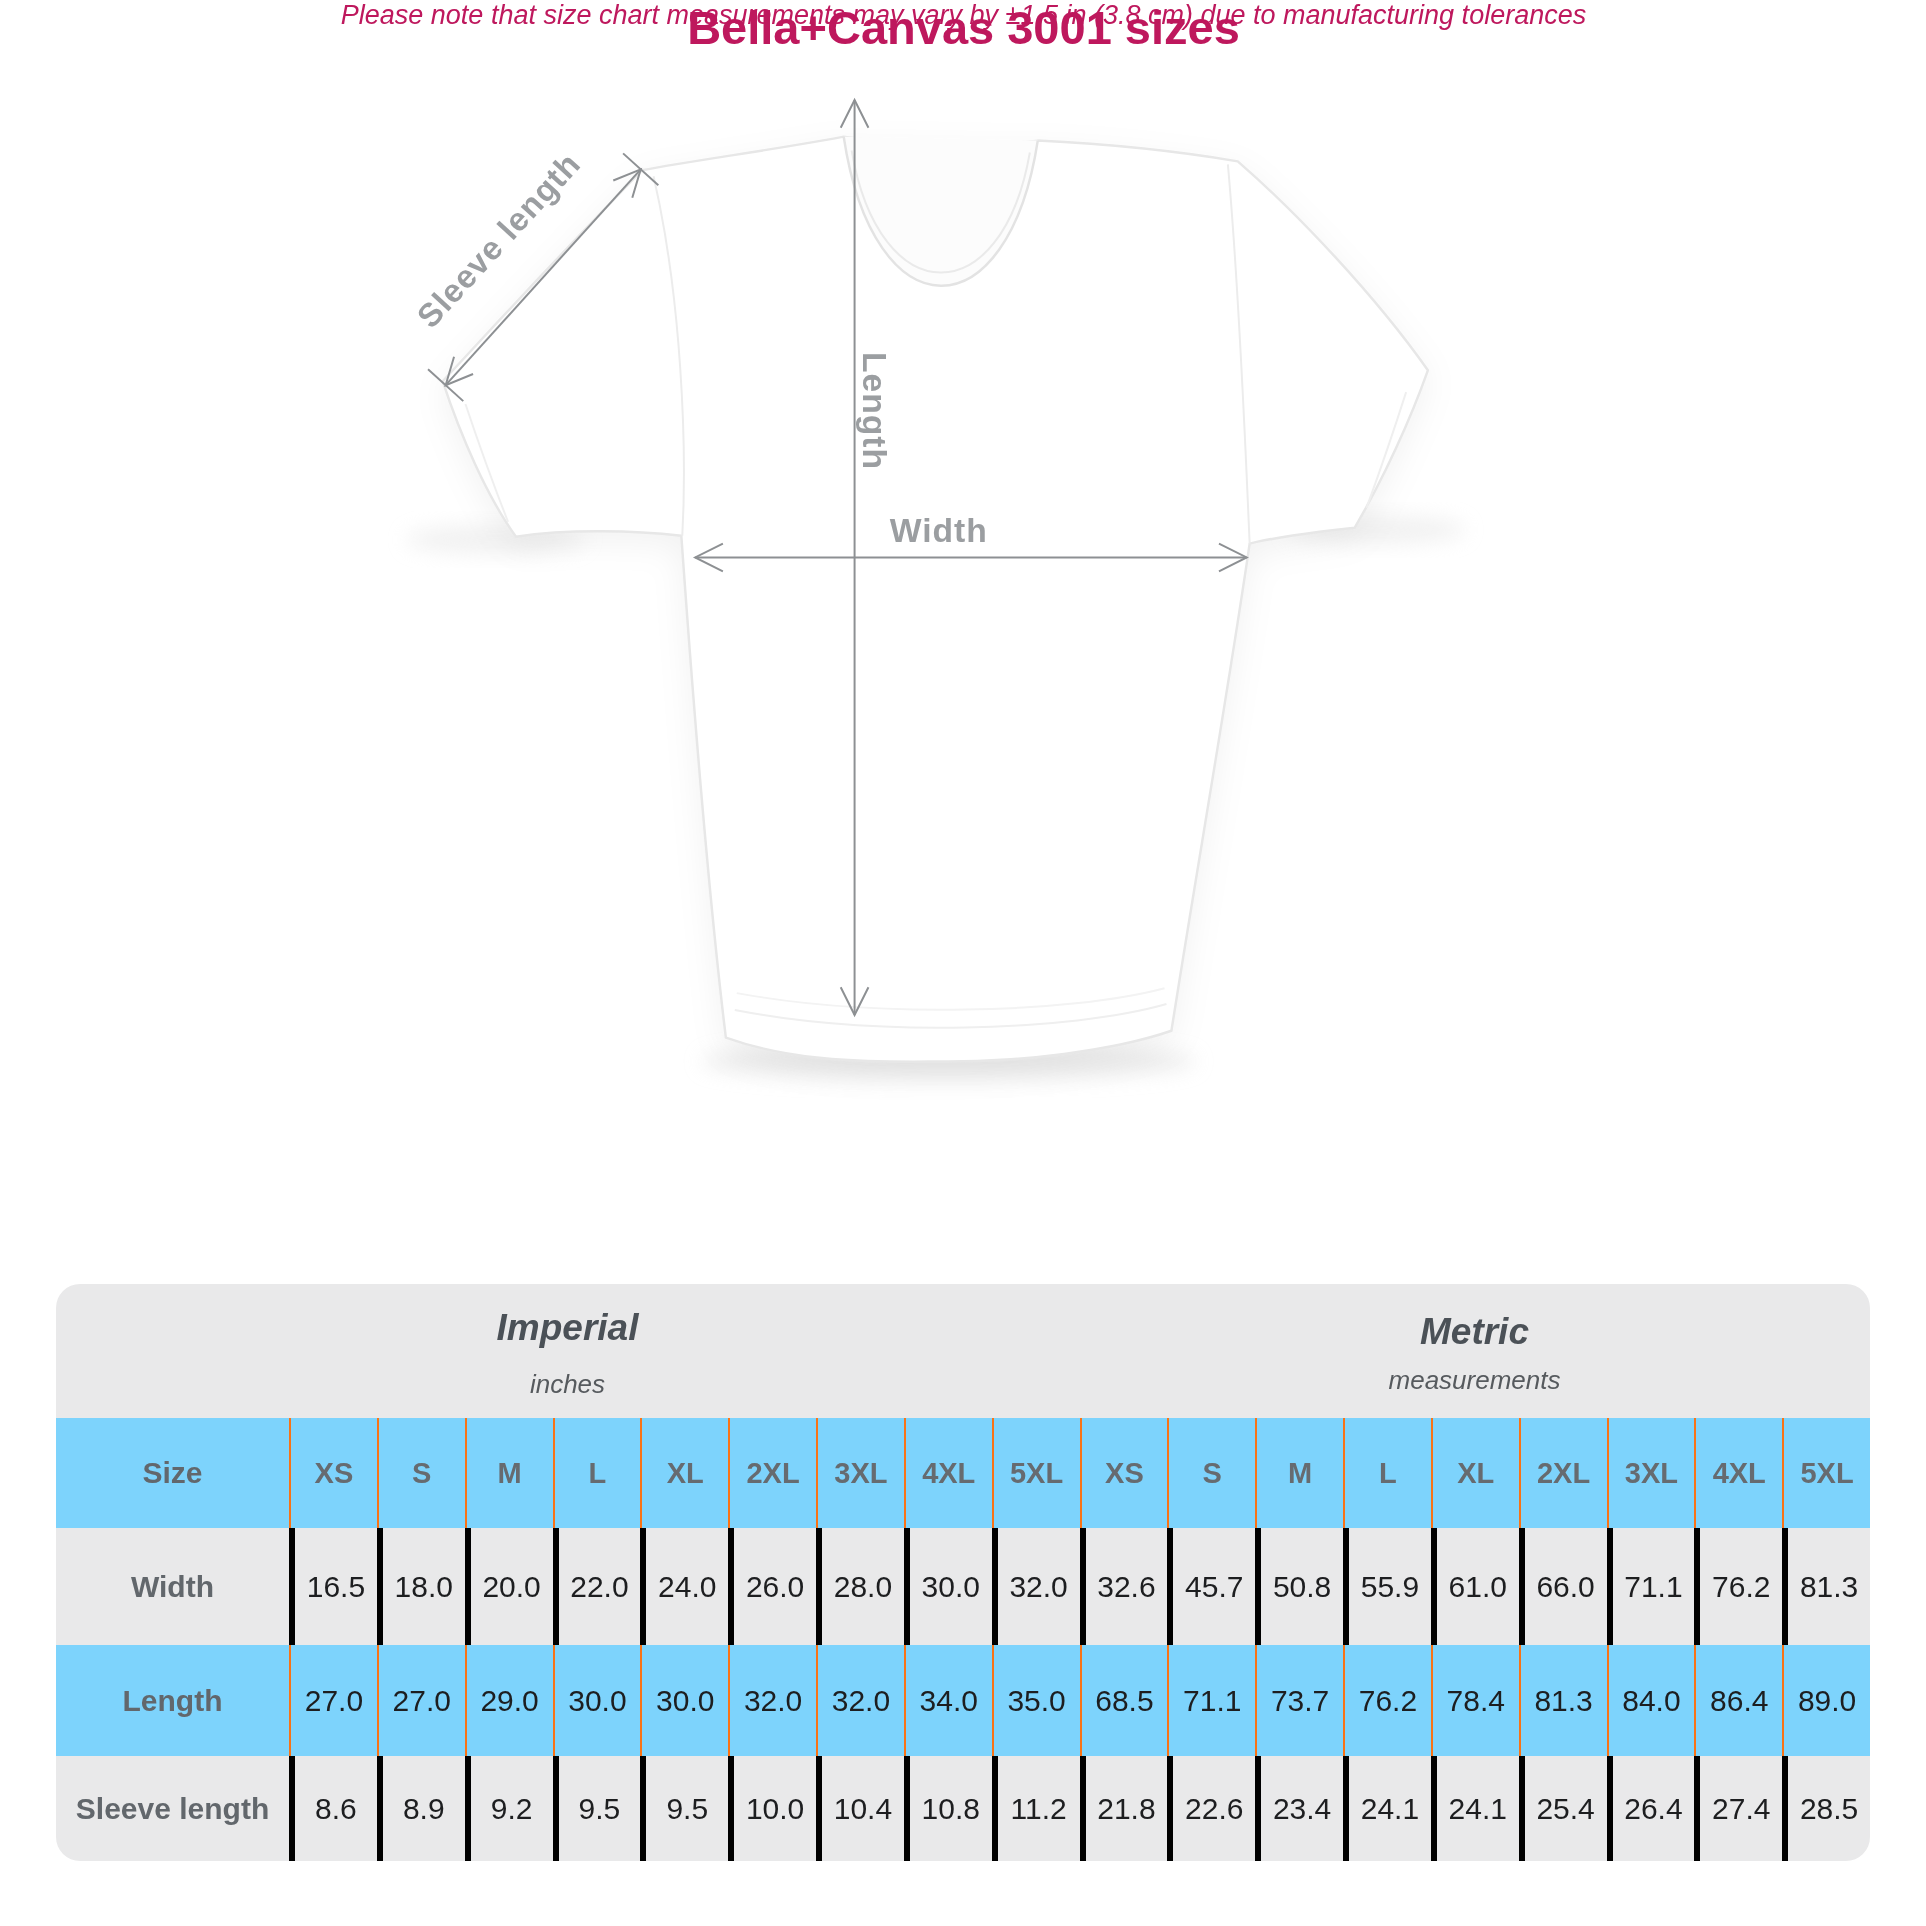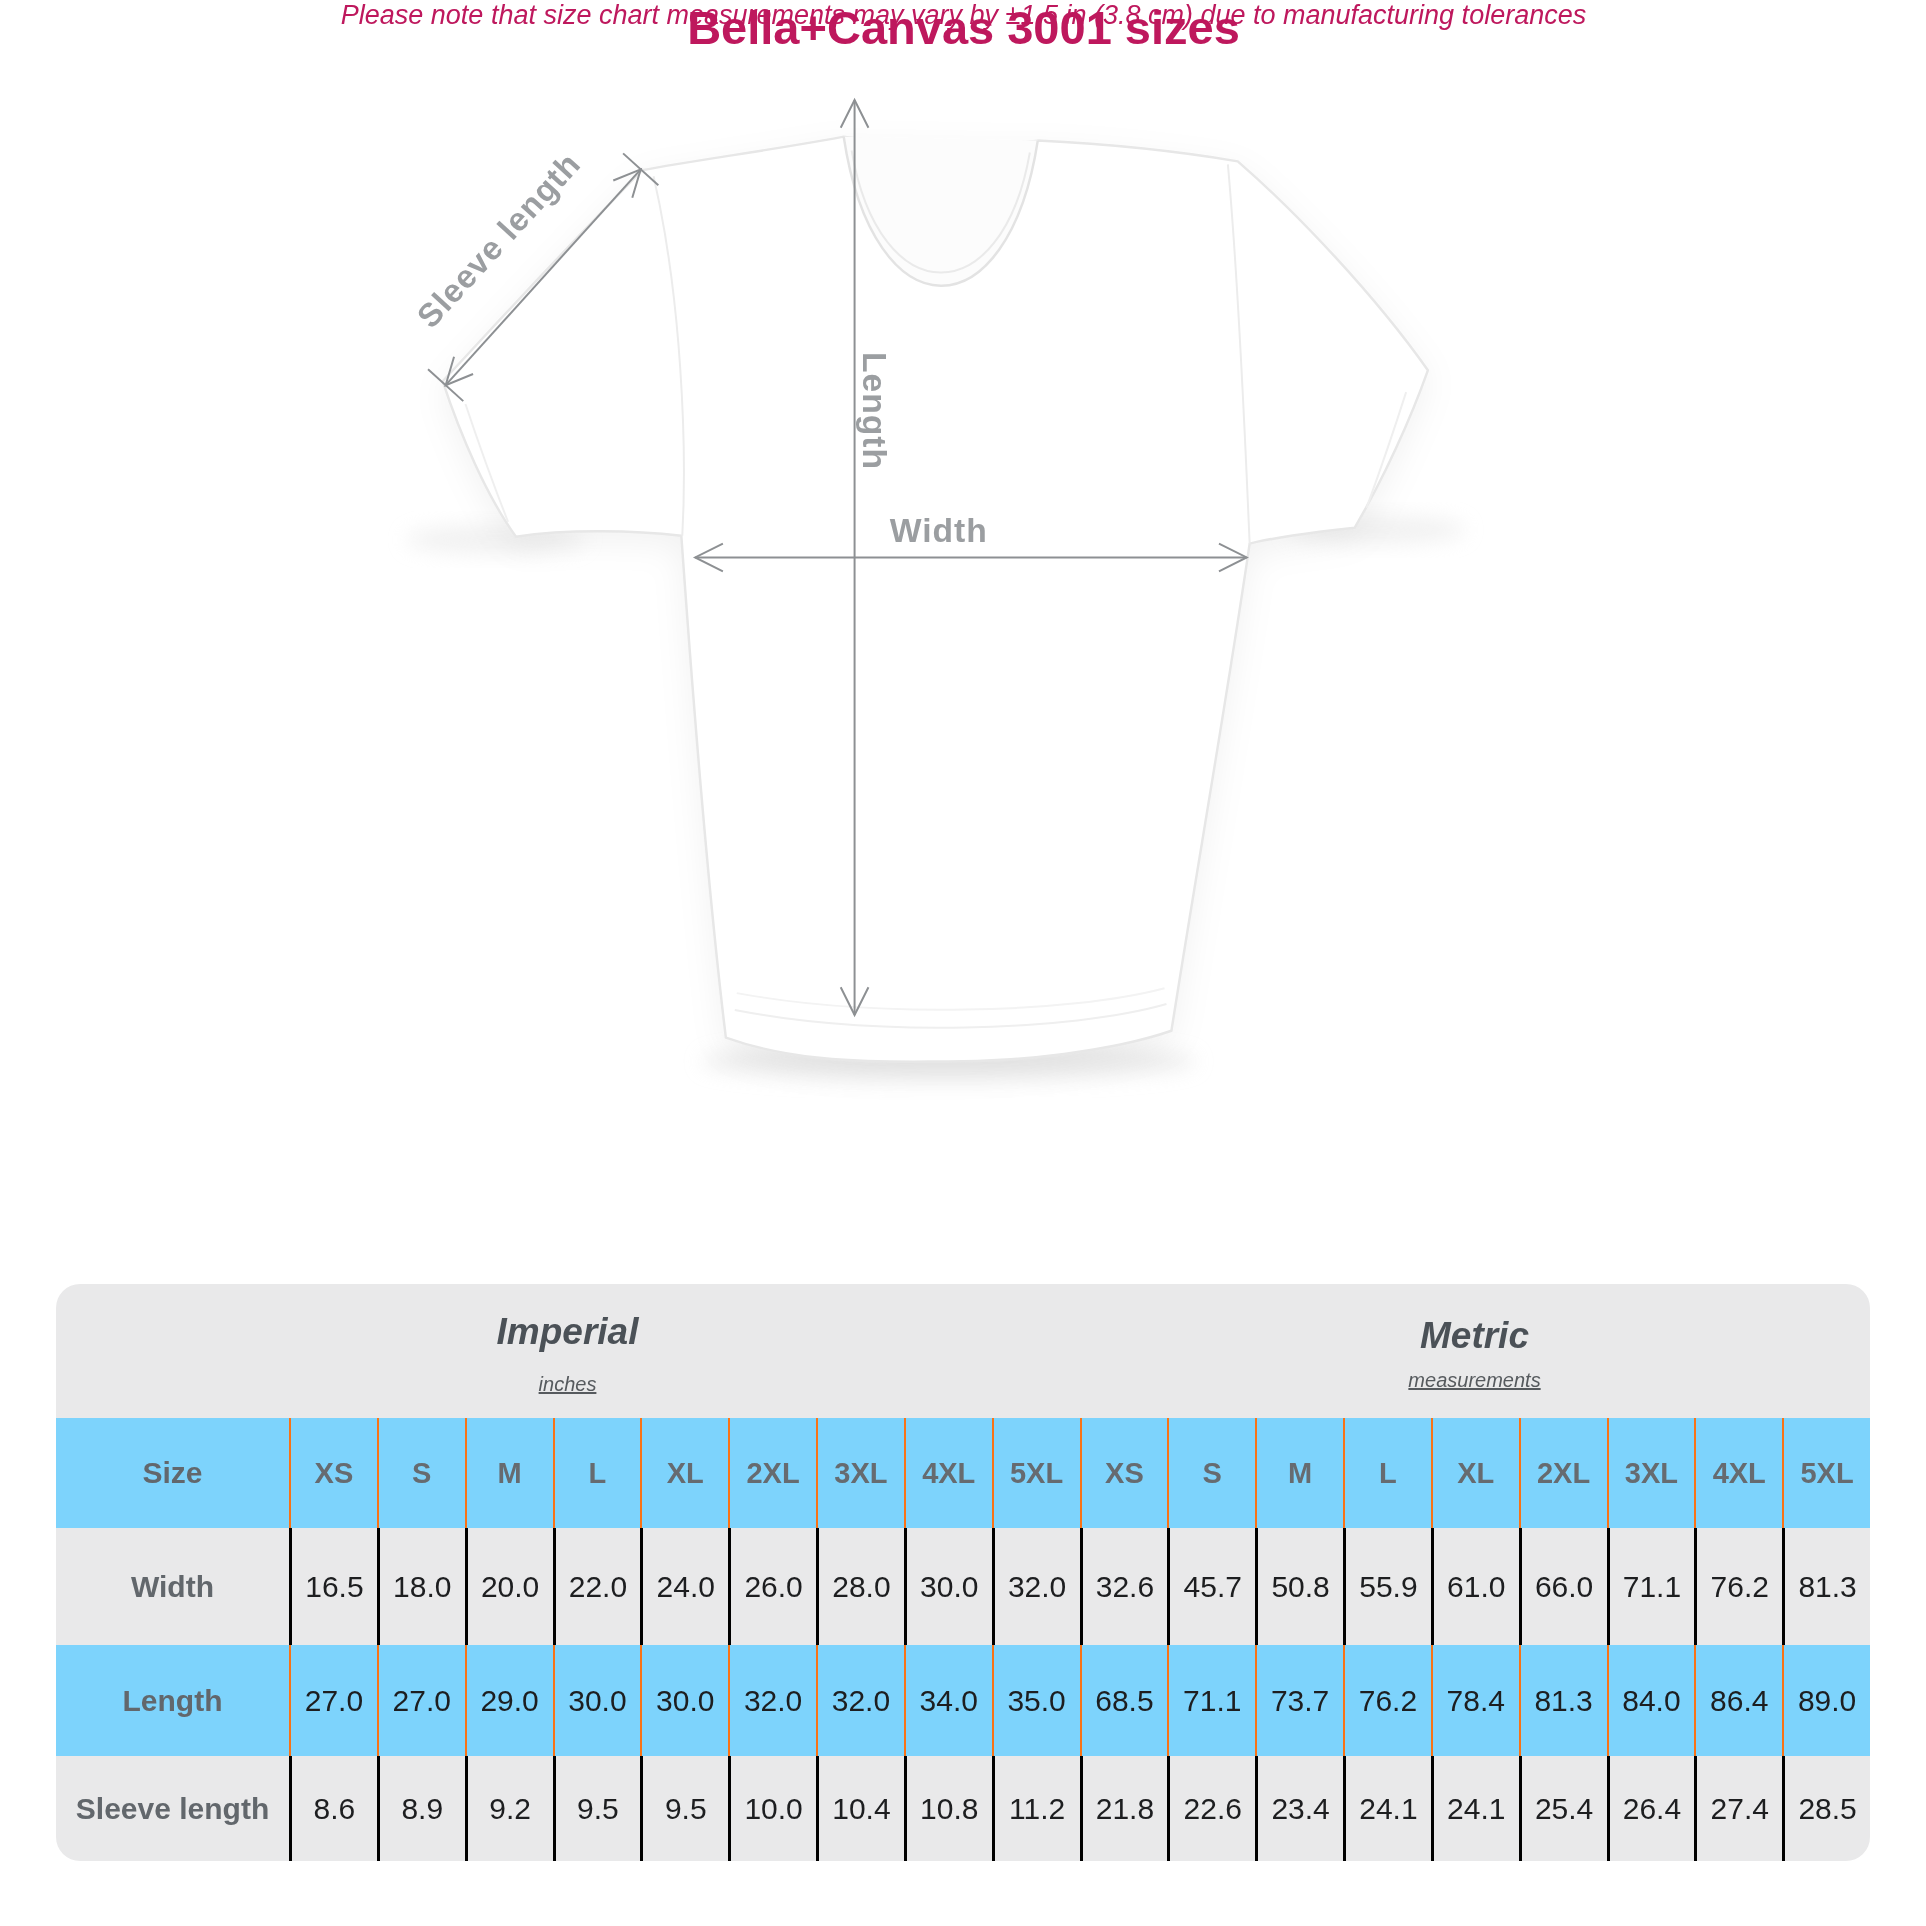--- a/index.html
+++ b/index.html
@@ -38,36 +38,36 @@
     height:134px; background:#e9e9ea;
     display:flex;
   }
   .group{
     display:flex; flex-direction:column; align-items:center; justify-content:center;
     padding-top:4px;
   }
   .group.imperial{ width:1023px;gap:8px; }
   .group.metric{ width:791px; }
   .g-title{ font-size:37px; font-weight:bold; font-style:italic; color:#4b5157; }
-  .g-sub{ font-size:20px; font-style:italic; color:#565a5e; margin-top:12px;text-decoration:underline; }
+  .g-sub{ font-size:26px; font-style:italic; color:#565a5e; margin-top:12px; }
 
   .trow{ display:grid; grid-template-columns:233px repeat(18,1fr); }
   .trow.white{ background:#7dd3fc; }
   .trow.gray{ background:#e9e9ea; }
   .r-size{ height:110px; }
   .r-data0{ height:117px; }
   .r-data1{ height:111px; }
   .r-data2{ height:106px; }
 
   .cell{
     display:flex; align-items:center; justify-content:center;
     white-space:nowrap;
   }
   .trow.white .cell + .cell{ border-left:2px solid #f97316; }
-  .trow.gray  .cell + .cell{ border-left:3px solid #000000; }
+  .trow.gray  .cell + .cell{ border-left:6px solid #000000; }
   .trow .cell.boundary{ border-left-width:5px; }
 
   .rlabel{ font-size:30px; font-weight:bold; color:#62676c; }
   .size-h{ font-size:29px; font-weight:bold; color:#666b70; }
   .val{ font-size:30px; color:#1d1e20; }
 </style>
 </head>
 <body>
 
 <svg id="diagram" width="1927" height="1109" viewBox="0 0 1946 1120">

